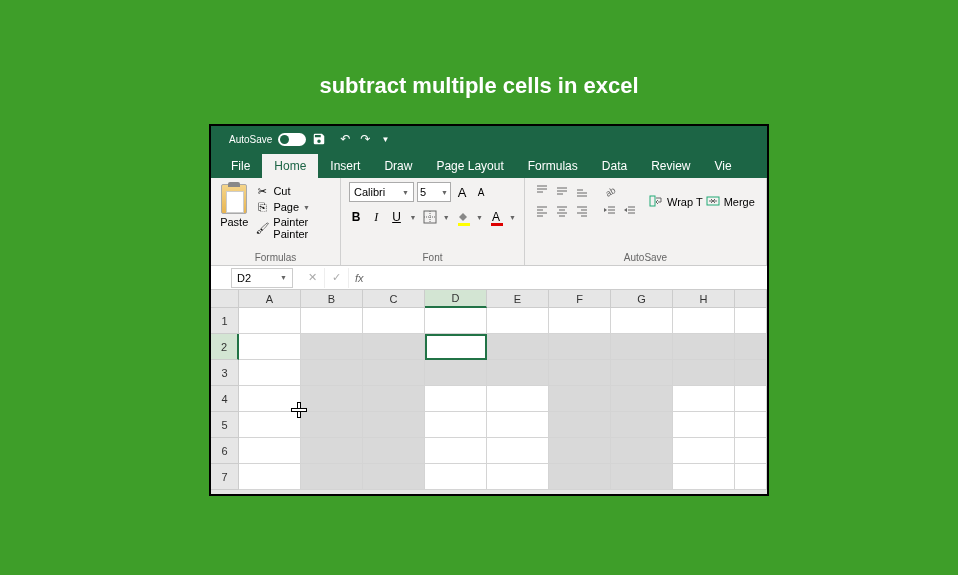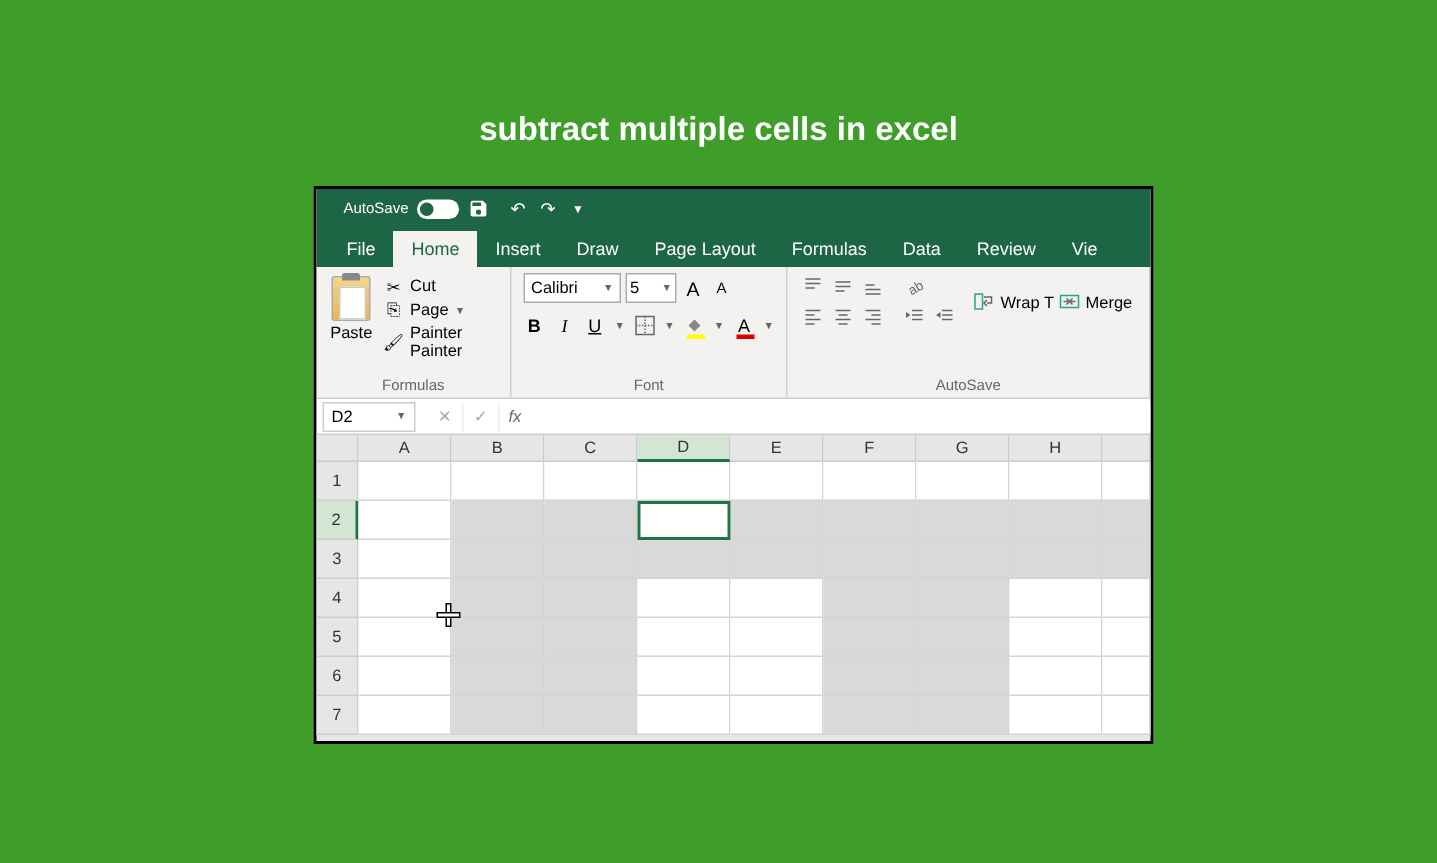--- a/index.html
+++ b/index.html
@@ -50,21 +50,21 @@
     .alignment-group { flex: 1; }
     .align-content { display: flex; gap: 10px; }
     .align-grid { display: grid; grid-template-columns: repeat(3, 18px); grid-template-rows: repeat(2, 18px); gap: 2px; }
     .align-btn { width: 18px; height: 18px; display: flex; align-items: center; justify-content: center; cursor: pointer; }
     .align-btn svg { width: 14px; height: 14px; }
     .indent-btns { display: flex; flex-direction: column; gap: 2px; }
     .wrap-merge { display: flex; flex-direction: row; gap: 3px; font-size: 11px; padding-top: 2px; }
     .wm-btn { display: flex; align-items: center; gap: 4px; cursor: pointer; }
     
     .formula-bar { background: white; height: 24px; display: flex; align-items: center; border-bottom: 1px solid #ccc; }
-    .name-box { width: 62px; height: 20px; border: 1px solid #ccc; margin-left: 4px; font-size: 11px; padding: 0 5px; display: flex; align-items: center; justify-content: space-between; background: white; }
+    .name-box { width: 62px; height: 20px; border: 1px solid #ccc; margin-left: 20px; font-size: 11px; padding: 0 5px; display: flex; align-items: center; justify-content: space-between; background: white; }
     .fb-btn { width: 24px; height: 20px; display: flex; align-items: center; justify-content: center; color: #aaa; font-size: 11px; border-right: 1px solid #eee; cursor: pointer; }
     .fx-label { font-style: italic; font-size: 11px; color: #666; padding: 0 6px; }
     .formula-input { flex: 1; height: 20px; border: none; font-size: 11px; padding: 0 4px; outline: none; }
     
     .sheet { background: white; position: relative; }
     .grid-container { display: grid; grid-template-columns: 28px repeat(8, 62px) 1fr; grid-template-rows: 18px repeat(7, 26px); }
     .corner { background: #e6e6e6; border-right: 1px solid #ccc; border-bottom: 1px solid #ccc; }
     .col-header { background: #e6e6e6; border-right: 1px solid #ccc; border-bottom: 1px solid #ccc; font-size: 11px; display: flex; align-items: center; justify-content: center; color: #333; cursor: pointer; }
     .col-header.active { background: #d3e5d3; border-bottom: 2px solid #217346; }
     .row-header { background: #e6e6e6; border-right: 1px solid #ccc; border-bottom: 1px solid #ccc; font-size: 11px; display: flex; align-items: center; justify-content: center; color: #333; cursor: pointer; }

